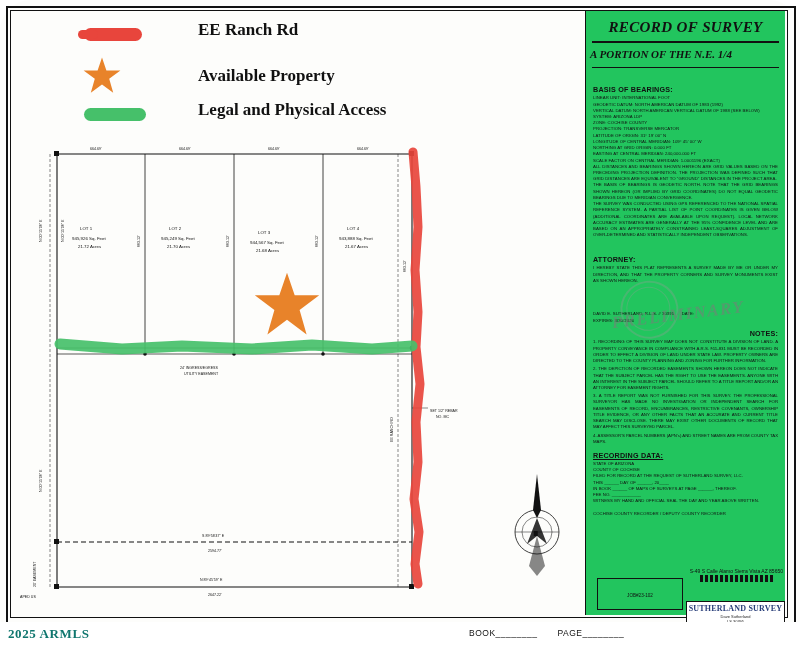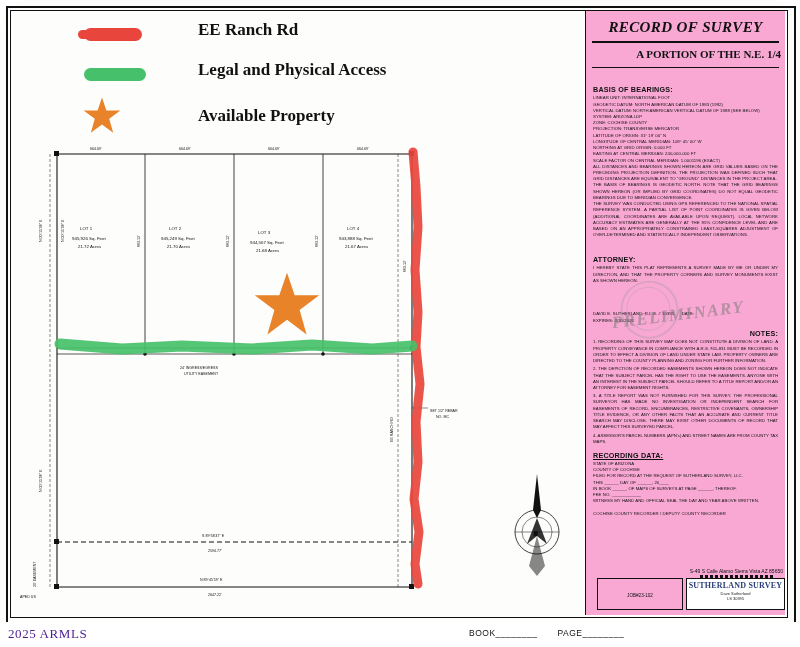--- a/index.html
+++ b/index.html
@@ -20,32 +20,32 @@
   .inner-border{
     position:absolute;left:10px;top:10px;width:776px;height:606px;
     border:1px solid #111;
   }
 
   
   .title-block{
     position:absolute;left:585px;top:11px;width:200px;height:604px;
     border-left:1.5px solid #111;
     box-sizing:border-box;
-    background:#f9a8d4;
+    background:#22c55e;
   }
   .tb-title{
     text-align:center;font-family:"Liberation Serif",serif;
     font-weight:bold;font-style:italic;
     font-size:15px;letter-spacing:.4px;color:#111;
     padding-top:8px;
   }
   .tb-rule{height:1.5px;background:#111;margin:5px 6px 4px 6px;}
   .tb-sub{
-    text-align:right;font-family:"Liberation Serif",serif;
-    font-weight:bold;font-size:11px;line-height:1.35;color:#111;
+    text-align:left;font-family:"Liberation Serif",serif;
+    font-weight:bold;font-style:italic;font-size:11px;line-height:1.35;color:#111;
     padding:0 4px;
   }
   .tb-rule2{height:1px;background:#111;margin:6px 6px 5px 6px;}
   .tb-h{
     font-size:7.2px;font-weight:bold;color:#111;padding:0 7px;margin-top:17px;letter-spacing:.2px;
   }
   .tb-p{
     font-size:4.3px;line-height:1.45;color:#111;padding:1px 7px 0 7px;text-align:justify;
     letter-spacing:.05px;
   }
@@ -65,21 +65,21 @@
     border:2px solid #9a9a9a;opacity:.6;
   }
   .stamp .seal2{
     position:absolute;left:16px;top:-8px;width:42px;height:42px;border-radius:50%;
     border:1px solid #9a9a9a;opacity:.6;
   }
   .stamp .word{position:absolute;left:0px;top:14px;}
 
   
   .logo-box{
-    position:absolute;left:686px;top:578px;width:99px;height:32px;
+    position:absolute;left:686px;top:601px;width:99px;height:32px;
     border:1px solid #111;box-sizing:border-box;background:#fff;
     text-align:center;overflow:hidden;
   }
   .logo-name{
     font-family:"Liberation Serif",serif;font-weight:bold;font-size:8px;
     color:#2a3f7a;margin-top:2px;letter-spacing:.2px;
   }
   .logo-sub{font-size:4px;color:#222;line-height:1.3;margin-top:1px;}
 
   .job-box{
@@ -92,22 +92,23 @@
     font-size:5px;text-align:right;color:#111;
   }
   .bar-stripes{position:absolute;left:700px;top:568px;width:80px;height:7px;}
   .bar-stripes i{display:inline-block;width:3px;height:7px;background:#111;margin-right:2px;}
 
   
   .bottom-strip{
     position:absolute;left:0;top:622px;width:800px;height:25px;background:#fff;
   }
   .armls{
-    position:absolute;left:8px;top:626px;font-size:13px;color:#4c1d95;letter-spacing:.6px;
+    position:absolute;left:8px;top:626px;font-size:13px;color:#0f766e;letter-spacing:.6px;
     font-family:"Liberation Serif",serif;
+    font-weight:bold;
   }
   .bookpage{
     position:absolute;left:469px;top:628px;font-size:8.5px;color:#111;letter-spacing:.5px;
   }
 
   
   .map{position:absolute;left:12px;top:12px;width:570px;height:602px;overflow:hidden;}
   svg.mapsvg{position:absolute;left:0;top:0;width:570px;height:602px;}
 
   
@@ -265,31 +266,31 @@
   </div>
 
   <div class="legend">
 
     <div class="legend-row">
       <span class="swatch-red"></span>
       <span class="legend-label">EE Ranch Rd</span>
     </div>
 
     <div class="legend-row">
-      <span class="swatch-green"></span>
-      <span class="legend-label">Legal and Physical Access</span>
-    </div>
-
-    <div class="legend-row">
       <span class="star-legend">
         <svg width="40" height="40" viewBox="0 0 100 100">
           <polygon points="50,4 61,36 96,36 68,57 78,92 50,71 22,92 32,57 4,36 39,36" fill="#e8832a"></polygon>
         </svg>
       </span>
       <span class="legend-label" style="top:6px;">Available Property</span>
+    </div>
+
+    <div class="legend-row">
+      <span class="swatch-green"></span>
+      <span class="legend-label">Legal and Physical Access</span>
     </div>
   </div>
 
   <div class="title-block">
 
     <div class="tb-title">RECORD OF SURVEY</div>
     <div class="tb-rule"></div>
     <div class="tb-sub">A PORTION OF THE N.E. 1/4</div>
     <div class="tb-rule2"></div>
 

